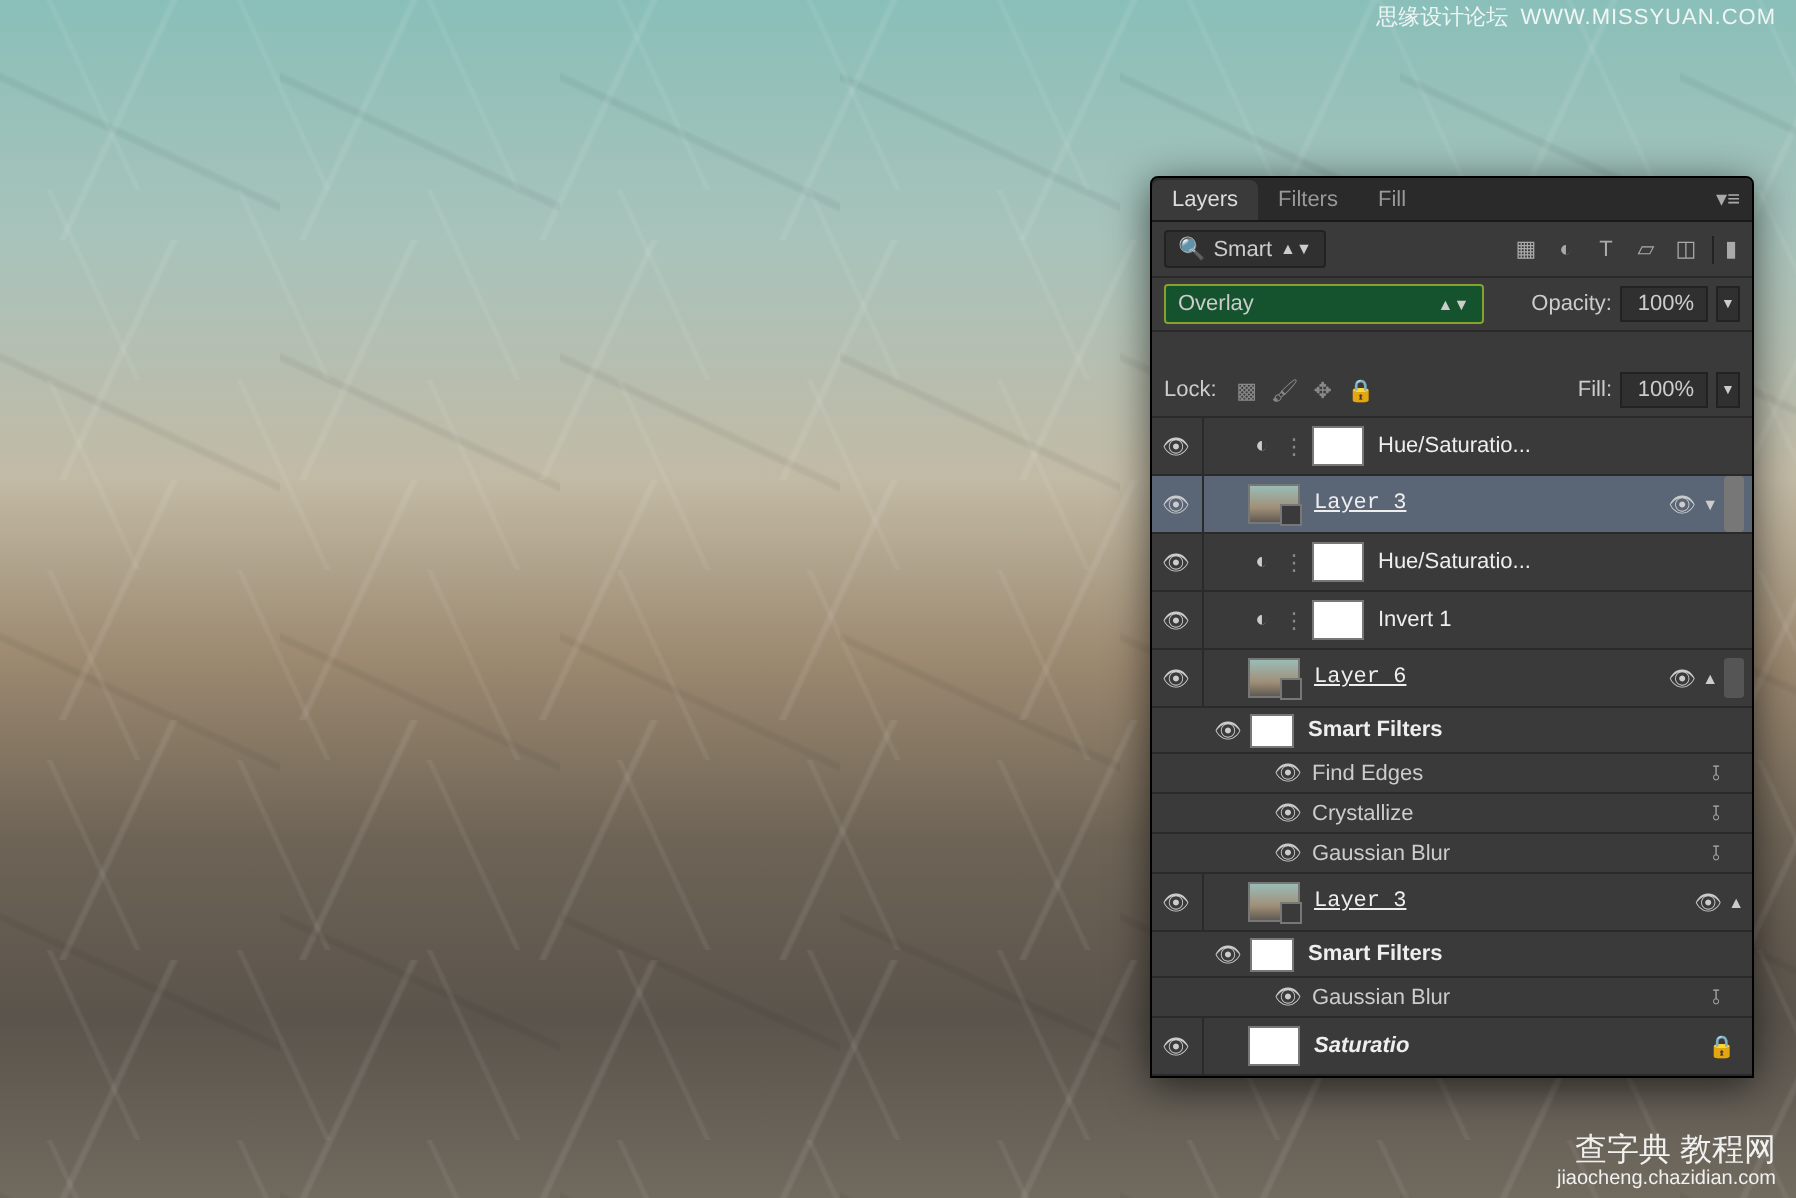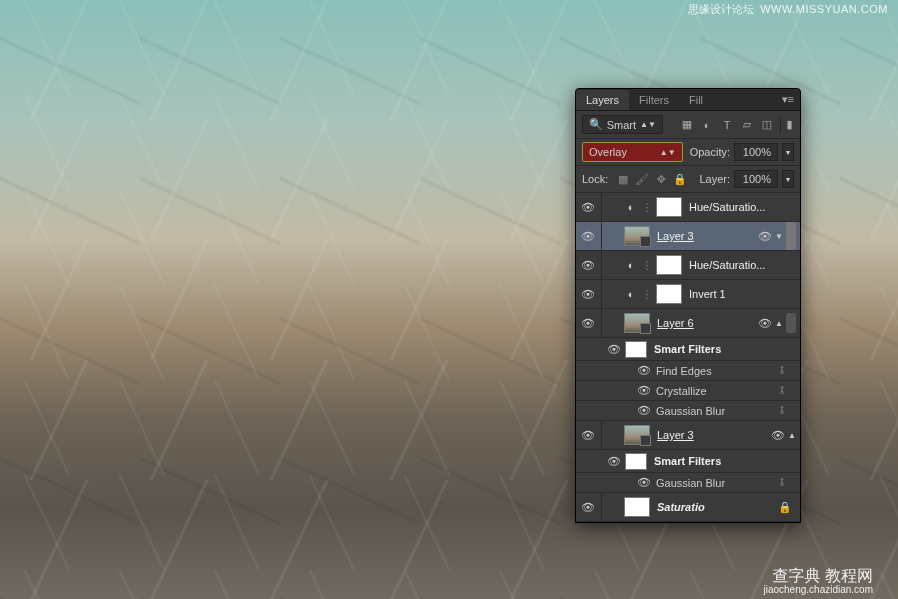--- a/index.html
+++ b/index.html
@@ -4,57 +4,57 @@
 <style>
 * { margin: 0; padding: 0; box-sizing: border-box; font-family: "Lucida Grande", Arial, sans-serif; }
 body { width: 898px; height: 599px; overflow: hidden; position: relative; background: linear-gradient(180deg, #8abfb9 0%, #a8c3bb 20%, #c2baa5 40%, #9c8970 55%, #6e6456 70%, #5a544c 85%, #706a5f 100%); }
 .crystallize { position: absolute; inset: 0; background-image: 
   linear-gradient(115deg, transparent 48%, rgba(255,255,255,0.08) 49%, rgba(255,255,255,0.08) 50%, transparent 51%),
   linear-gradient(65deg, transparent 48%, rgba(255,255,255,0.06) 49%, rgba(255,255,255,0.06) 50%, transparent 51%),
   linear-gradient(25deg, transparent 48%, rgba(0,0,0,0.05) 49%, rgba(0,0,0,0.05) 50%, transparent 51%);
   background-size: 120px 120px, 95px 95px, 140px 140px;
 }
 .watermark-tr { position: absolute; top: 4px; right: 10px; color: rgba(255,255,255,0.85); font: 11px/1 Arial; text-align: center; }
-.watermark-br { position: absolute; bottom: 4px; right: 25px; color: rgba(255,255,255,0.9); font: 11px/1 Arial; text-align: right; }
+.watermark-br { position: absolute; bottom: 4px; right: 10px; color: rgba(255,255,255,0.9); font: 11px/1 Arial; text-align: right; }
 .watermark-br .big { font-size: 16px; display: block; }
 
-.panel { position: absolute; top: 88px; left: 575px; width: 226px; background: #3a3a3a; border: 1px solid #000; box-shadow: 0 4px 20px rgba(0,0,0,0.6); color: #ccc; font-size: 11px; border-radius: 4px 4px 0 0; }
+.panel { position: absolute; top: 88px; left: 575px; width: 302px; background: #3a3a3a; border: 1px solid #000; box-shadow: 0 4px 20px rgba(0,0,0,0.6); color: #ccc; font-size: 11px; border-radius: 4px 4px 0 0; }
 .tabs { display: flex; align-items: center; height: 22px; background: #2a2a2a; border-bottom: 1px solid #1a1a1a; border-radius: 4px 4px 0 0; }
 .tab { padding: 4px 10px; color: #999; cursor: pointer; }
 .tab.active { background: #3a3a3a; color: #ddd; border-radius: 4px 4px 0 0; }
 .tab-menu { margin-left: auto; padding: 0 6px; color: #aaa; }
 
 .row { display: flex; align-items: center; padding: 4px 6px; gap: 4px; border-bottom: 1px solid #2a2a2a; }
 .filter-row { height: 28px; }
 .kind-btn { display: flex; align-items: center; gap: 4px; background: #303030; padding: 2px 6px; border: 1px solid #222; border-radius: 2px; }
 .icons-row { margin-left: auto; display: flex; gap: 6px; }
 .filter-icon { width: 14px; height: 14px; display: flex; align-items: center; justify-content: center; color: #aaa; }
 
 .blend-row { height: 27px; }
-.blend-select { flex: 1; background: #7f1d1d; border: 1px solid #8aa02d; padding: 3px 6px; display: flex; justify-content: space-between; align-items: center; border-radius: 2px; }
+.blend-select { flex: 1; background: #14532d; border: 1px solid #8aa02d; padding: 3px 6px; display: flex; justify-content: space-between; align-items: center; border-radius: 2px; }
 .pct-box { background: #303030; border: 1px solid #222; padding: 2px 6px; width: 44px; text-align: right; }
 .step-btn { width: 12px; height: 18px; background: #303030; border: 1px solid #222; display: flex; align-items: center; justify-content: center; }
 
-.lock-row { height: 27px; }
+.lock-row { height: 27px; margin-top: 16px; }
 .lock-icons { display: flex; gap: 5px; margin-left: 4px; }
 .lock-ico { width: 14px; height: 14px; display: flex; align-items: center; justify-content: center; color: #888; }
 
 .layers-container { max-height: 370px; overflow: hidden; }
 .layer { display: flex; align-items: center; height: 29px; border-bottom: 1px solid #2a2a2a; padding: 0 4px; gap: 3px; }
 .layer.selected { background: #5a6576; }
 .eye { width: 16px; text-align: center; color: #ccc; }
 .vdiv { width: 1px; height: 100%; background: #2a2a2a; margin: 0 2px; }
 .link-col { width: 14px; }
 .adj-ico { width: 14px; height: 14px; display: flex; align-items: center; justify-content: center; }
 .mask-ico { width: 12px; height: 14px; display: flex; align-items: center; justify-content: center; color: #888; }
 .thumb { width: 26px; height: 20px; border: 1px solid #777; background: #fff; }
 .thumb.img { background: linear-gradient(180deg,#9abcb6 0%,#a09078 60%,#605a52 100%); position: relative; }
 .thumb.img::after { content: ""; position: absolute; right: -2px; bottom: -2px; width: 9px; height: 9px; background: #3a3a3a; border: 1px solid #777; }
 .lname { color: #eee; margin-left: 4px; }
-.lname.u { text-decoration: underline; }
+.lname.u { text-decoration: underline; font-family: Liberation Mono, monospace; }
 .fxcol { margin-left: auto; display: flex; align-items: center; gap: 3px; }
 .fxeye { width: 14px; text-align: center; color: #ccc; }
 .scrollbit { width: 10px; height: 28px; background: #777; border-radius: 2px; }
 
 .sub { padding-left: 30px; height: 23px; }
 .sub .thumb { width: 22px; height: 17px; }
 .filter-item { padding-left: 60px; height: 20px; display: flex; align-items: center; border-bottom: 1px solid #2a2a2a; gap: 4px; }
 .fedit { margin-left: auto; margin-right: 6px; width: 14px; color: #aaa; }
 .bg-layer .fxcol { margin-left: auto; margin-right: 4px; }
 </style>
@@ -95,36 +95,36 @@
       <div class="filter-icon">◫</div>
       <div class="filter-icon" style="border-left:1px solid #222;padding-left:4px">▮</div>
     </div>
   </div>
 
   <div class="row blend-row">
     <div class="blend-select">
       <span>Overlay</span>
       <span style="font-size:8px">▲▼</span>
     </div>
-    <span style="margin-left:3px">Opacity:</span>
+    <span style="margin-left:20px">Opacity:</span>
     <div class="pct-box">100%</div>
     <div class="step-btn">
         <span style="font-size:7px">▼</span>
       </div>
   </div>
 
   <div class="row lock-row">
     <span>Lock:</span>
     <div class="lock-icons">
       <div class="lock-ico">▩</div>
       <div class="lock-ico">🖌</div>
       <div class="lock-ico">✥</div>
       <div class="lock-ico">🔒</div>
     </div>
-    <span style="margin-left:auto">Layer:</span>
+    <span style="margin-left:auto">Fill:</span>
     <div class="pct-box">100%</div>
     <div class="step-btn">
         <span style="font-size:7px">▼</span>
       </div>
   </div>
 
   <div class="layers-container">
 
     <div class="layer">
       <div class="eye">👁</div>

